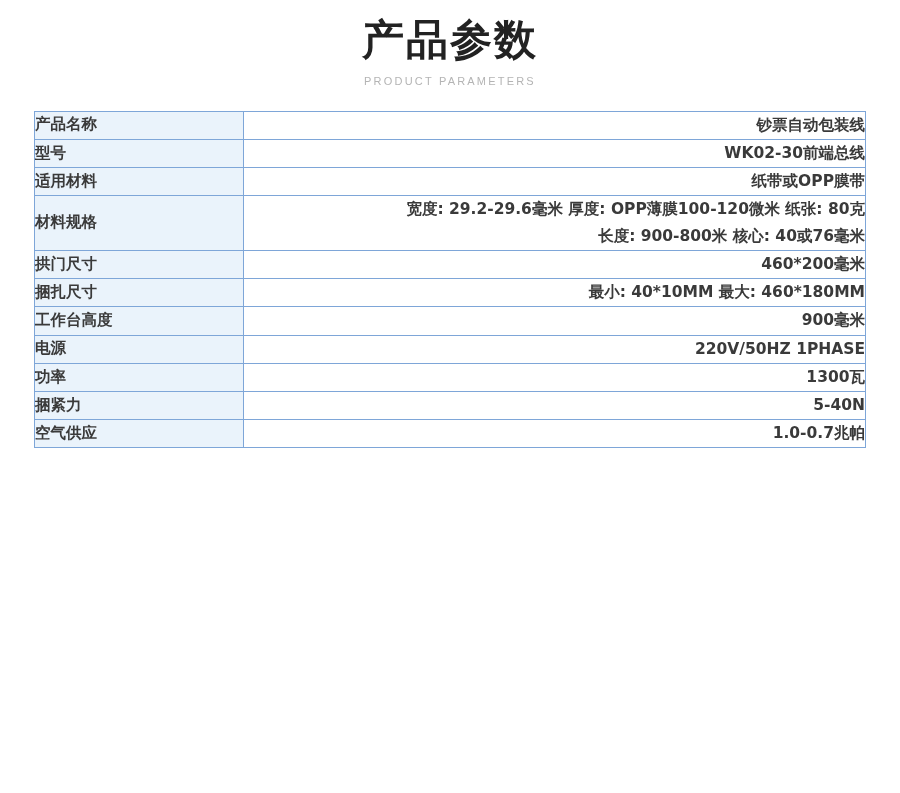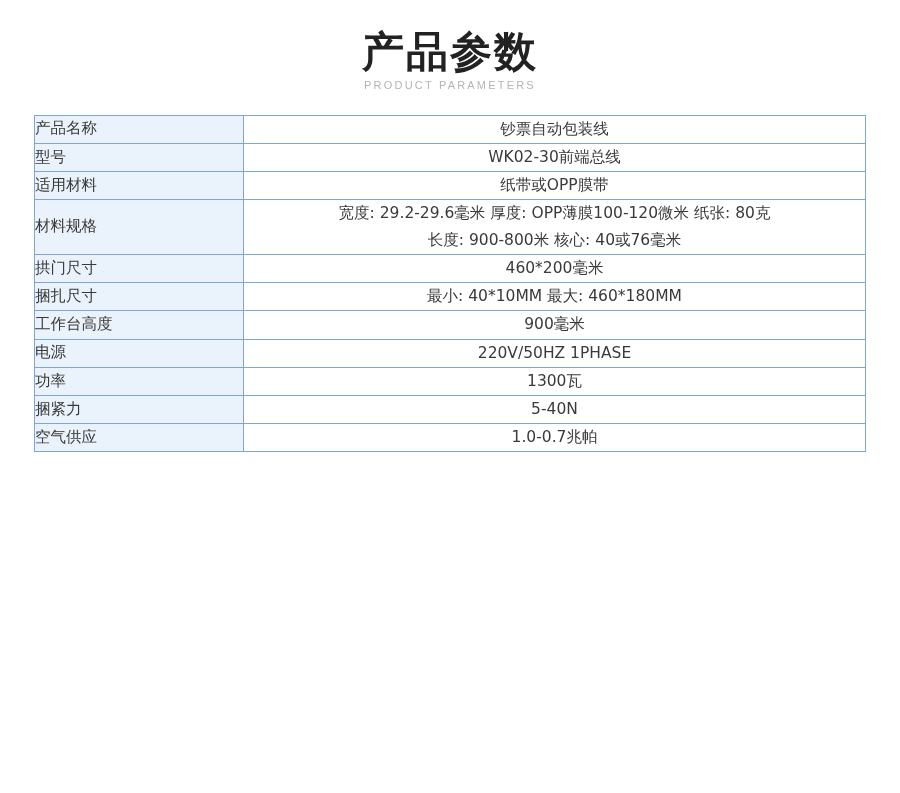--- a/index.html
+++ b/index.html
@@ -12,65 +12,67 @@
     height: 793px;
     font-family: "Liberation Sans", sans-serif;
     color: #333;
     position: relative;
     overflow: hidden;
   }
   .page {
     width: 900px;
     height: 793px;
     box-sizing: border-box;
-    padding: 12px;
+    padding: 0;
   }
   .header {
     text-align: center;
     padding-top: 14px;
   }
   .title-cn {
     font-size: 42px;
     font-weight: bold;
     color: #222;
     letter-spacing: 2px;
     line-height: 1.25;
     font-family: "DejaVu Sans", "Liberation Sans", sans-serif;
   }
   .title-en {
     font-size: 11px;
     color: #b4b4b4;
     letter-spacing: 2.2px;
+    margin-top: 8px;
   }
   .table-wrap {
     margin: 24px auto 0 auto;
     width: 832px;
   }
   table.spec {
     border-collapse: collapse;
     width: 100%;
     table-layout: fixed;
+    font-weight: bold;
   }
   table.spec td {
     border: 1px solid #7ea6d8;
     font-size: 15.5px;
     color: #3a3a3a;
     padding: 0;
   }
   td.label {
     width: 208px;
     background: #eaf3fb;
     padding: 11px 0 11px 18px;
     line-height: 1.5;
     vertical-align: middle;
     font-family: "DejaVu Sans", "Liberation Sans", sans-serif;
   }
   td.value {
     background: #ffffff;
-    text-align: center;
+    text-align: right;
     padding: 11px 10px;
     line-height: 1.75;
     vertical-align: middle;
     font-family: "DejaVu Sans", "Liberation Sans", sans-serif;
   }
   td.value .line {
     display: block;
   }
 </style>
 </head>

